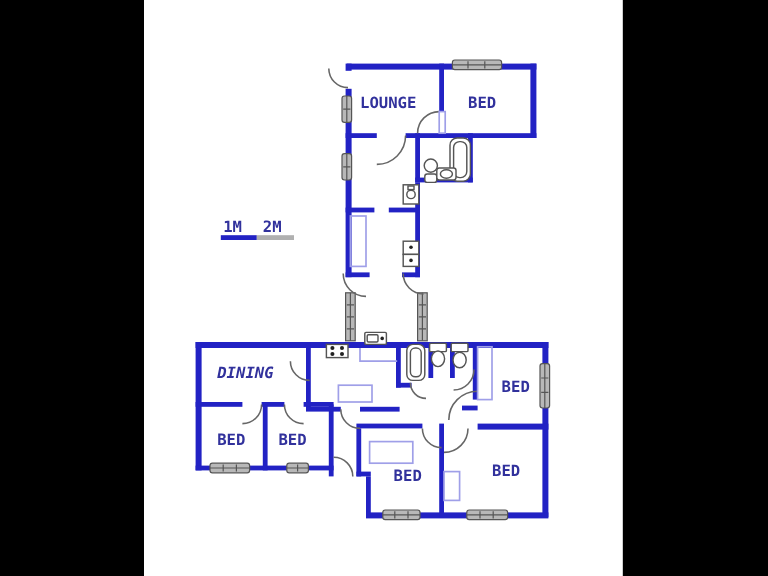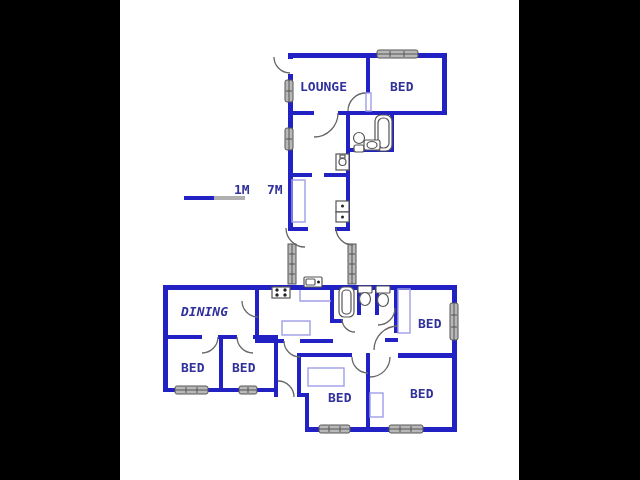--- a/index.html
+++ b/index.html
@@ -11,21 +11,21 @@
   .w{fill:var(--wall,#2222c4);}                      
   .lf{stroke:var(--light_fixture,#9f9fe8);fill:none;stroke-width:1.4;} 
   .win{fill:var(--window_fill,#b8b8b8);stroke:var(--window_border,#555);stroke-width:1;}
   .tick{stroke:var(--window_border,#555);stroke-width:1;fill:none;}
   .door{stroke:#666;stroke-width:1.3;fill:none;}
   .fx{stroke:#555;stroke-width:1.2;fill:#fff;}
   .fxdot{fill:#222;stroke:none;}
   .room-label{position:absolute;font:bold 13px "DejaVu Sans Mono",monospace;
               color:var(--label_text,#31319c);letter-spacing:0px;white-space:nowrap;}
   .scale-label{position:absolute;font:bold 13px "DejaVu Sans Mono",monospace;
-              color:var(--label_text,#31319c);margin-left:48px;}
+              color:var(--label_text,#31319c);}
   .scale-bar{position:absolute;height:4px;}
   .scale-bar.blue{background:var(--scale_blue,#2222c4);}
   .scale-bar.gray{background:var(--scale_gray,#b0b0b0);}
 </style>
 </head>
 <body style="background: rgb(0, 0, 0);">
 
 <div class="stage">
   <div class="canvas-white" style="background: rgb(255, 255, 255);"></div>
 
@@ -208,17 +208,17 @@
   <div class="room-label" style="left:390px;top:79px;">BED</div>
   <div class="room-label" style="left:181px;top:304px;font-style:italic;">DINING</div>
   <div class="room-label" style="left:181px;top:360px;">BED</div>
   <div class="room-label" style="left:232px;top:360px;">BED</div>
   <div class="room-label" style="left:418px;top:316px;">BED</div>
   <div class="room-label" style="left:328px;top:390px;">BED</div>
   <div class="room-label" style="left:410px;top:386px;">BED</div>
 
   <div>
     <div class="scale-label" style="left:186px;top:182px;">1M</div>
-    <div class="scale-label" style="left:219px;top:182px;">7M</div>
+    <div class="scale-label" style="left:219px;top:182px;">2M</div>
     <div class="scale-bar blue" style="left:184px;top:196px;width:30px;"></div>
     <div class="scale-bar gray" style="left:214px;top:196px;width:31px;"></div>
   </div>
 </div>
 
 </body></html>

